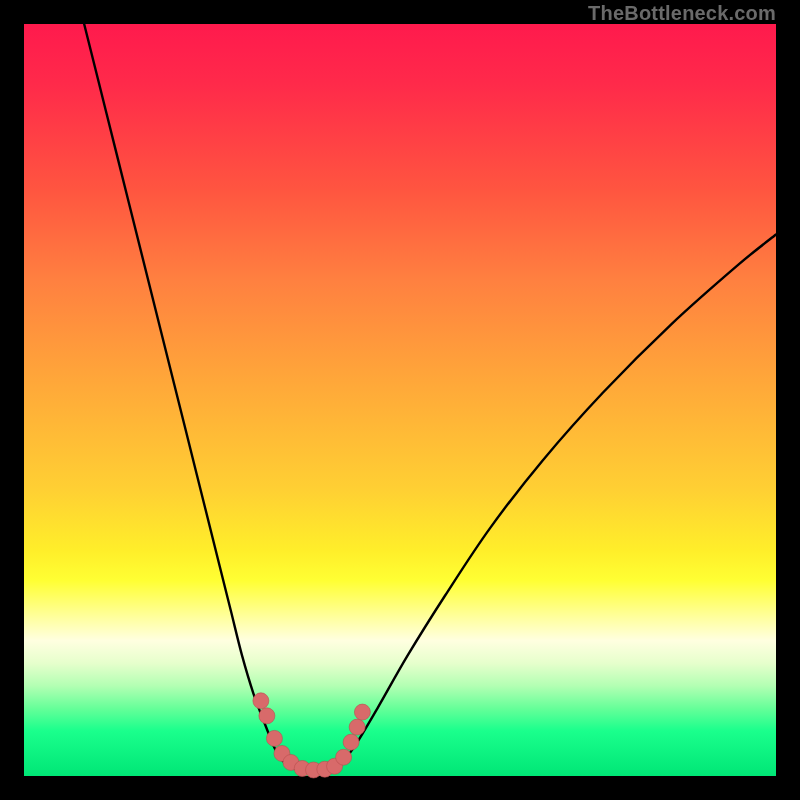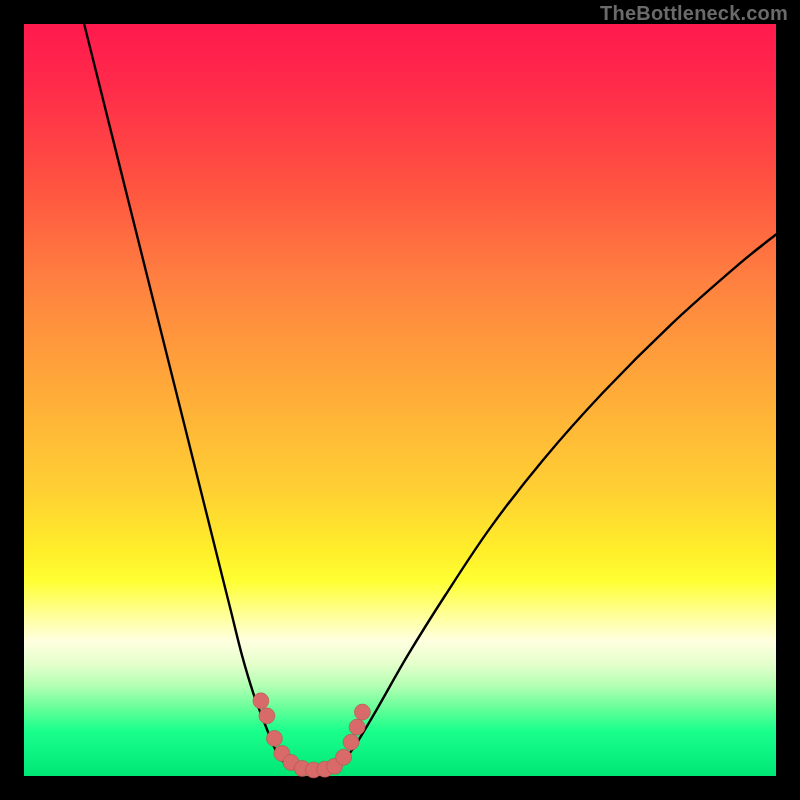--- a/index.html
+++ b/index.html
@@ -29,21 +29,21 @@
       #ffffe0 82%,
       #e6ffcc 85%,
       #b3ffb3 88%,
       #66ff99 91%,
       #1aff8c 94%,
       #00e676 100%);
   }
   .watermark {
     position: absolute;
     top: 2px;
-    right: 12px;
+    right: 24px;
     font-family: Arial, Helvetica, sans-serif;
     font-size: 20px;
     font-weight: 600;
     color: #6a6a6a;
     letter-spacing: 0.2px;
     user-select: none;
   }
   svg.curves {
     position: absolute;
     left: 24px;

